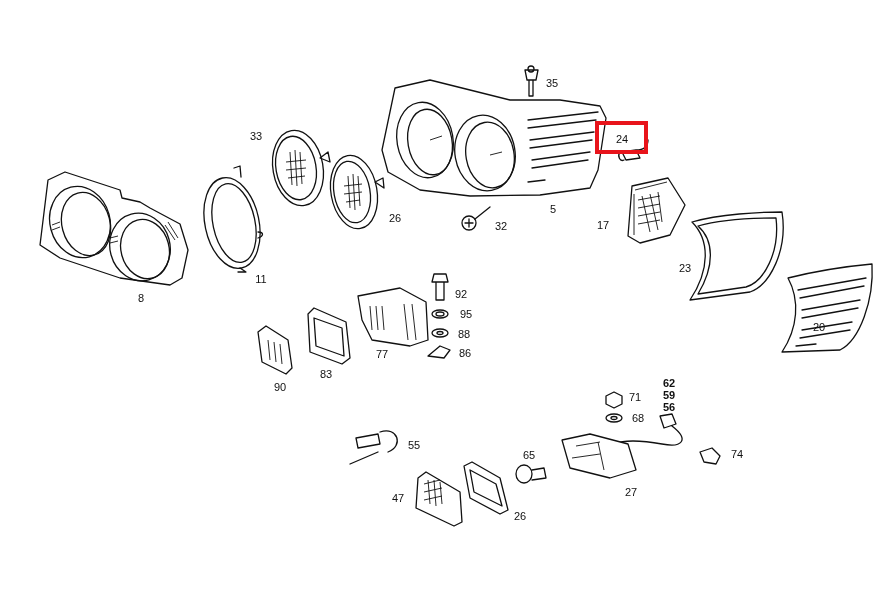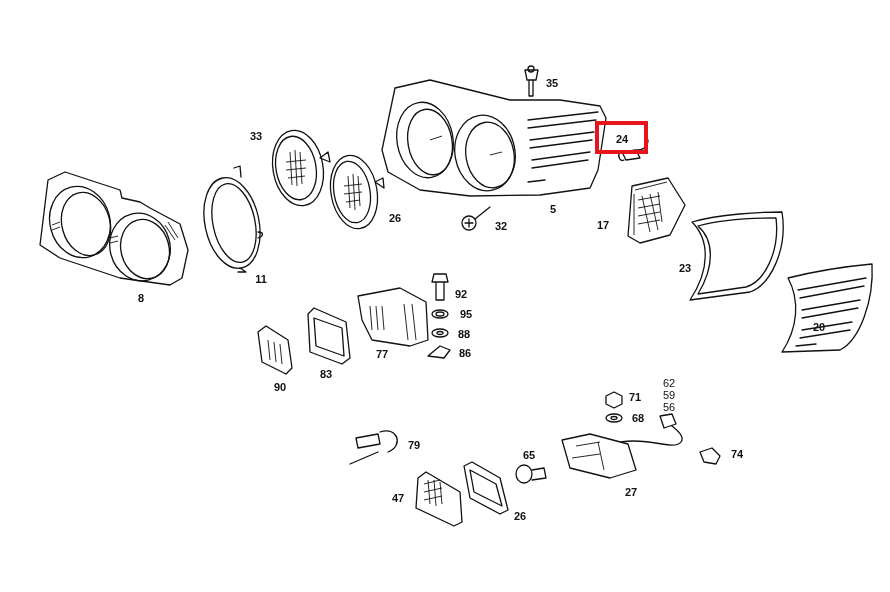--- a/index.html
+++ b/index.html
@@ -1,21 +1,21 @@
 <!DOCTYPE html>
 <html><head>
 <meta charset="utf-8">
 <style>
   html, body { margin:0; padding:0; background:#ffffff; }
   body { width:890px; height:592px; position:relative; overflow:hidden;
          font-family: "Liberation Sans", "DejaVu Sans", sans-serif; }
   #diagram { position:absolute; left:0; top:0; width:890px; height:592px; }
-  .callout { position:absolute; font-weight:bold; font-size:11px; color:#111;
+  .callout { position:absolute; font-weight:normal; font-size:11px; color:#111;
              line-height:11px; transform:translate(-50%,-50%); white-space:nowrap; cursor:pointer; }
-  .callout-stack { position:absolute; font-weight:normal; font-size:11px; color:#111;
+  .callout-stack { position:absolute; font-weight:bold; font-size:11px; color:#111;
                    line-height:12px; text-align:center; transform:translateX(-50%); }
   .callout-stack span { display:block; cursor:pointer; }
   .highlight { position:absolute; border:4px solid #e8141b; box-sizing:border-box; }
   svg .ln { fill:none; stroke:#111; stroke-width:1.3; stroke-linejoin:round; stroke-linecap:round; }
   svg .lf { fill:#fff; stroke:#111; stroke-width:1.3; stroke-linejoin:round; }
   svg .thin { fill:none; stroke:#111; stroke-width:0.9; }
 </style>
 </head>
 <body>
 
@@ -174,21 +174,21 @@
   <span class="callout" style="left:461px;top:294px">92</span>
   <span class="callout" style="left:466px;top:314px">95</span>
   <span class="callout" style="left:464px;top:334px">88</span>
   <span class="callout" style="left:819px;top:327px">20</span>
   <span class="callout" style="left:465px;top:353px">86</span>
   <span class="callout" style="left:382px;top:354px">77</span>
   <span class="callout" style="left:326px;top:374px">83</span>
   <span class="callout" style="left:280px;top:387px">90</span>
   <span class="callout" style="left:635px;top:397px">71</span>
   <span class="callout" style="left:638px;top:418px">68</span>
-  <span class="callout" style="left:414px;top:445px">79</span>
+  <span class="callout" style="left:414px;top:445px">55</span>
   <span class="callout" style="left:737px;top:454px">74</span>
   <span class="callout" style="left:529px;top:455px">65</span>
   <span class="callout" style="left:631px;top:492px">27</span>
   <span class="callout" style="left:398px;top:498px">47</span>
   <span class="callout" style="left:520px;top:516px">26</span>
 
   <div class="callout-stack" style="left:669px;top:377px">
     <span>62</span>
     <span>59</span>
     <span>56</span>

